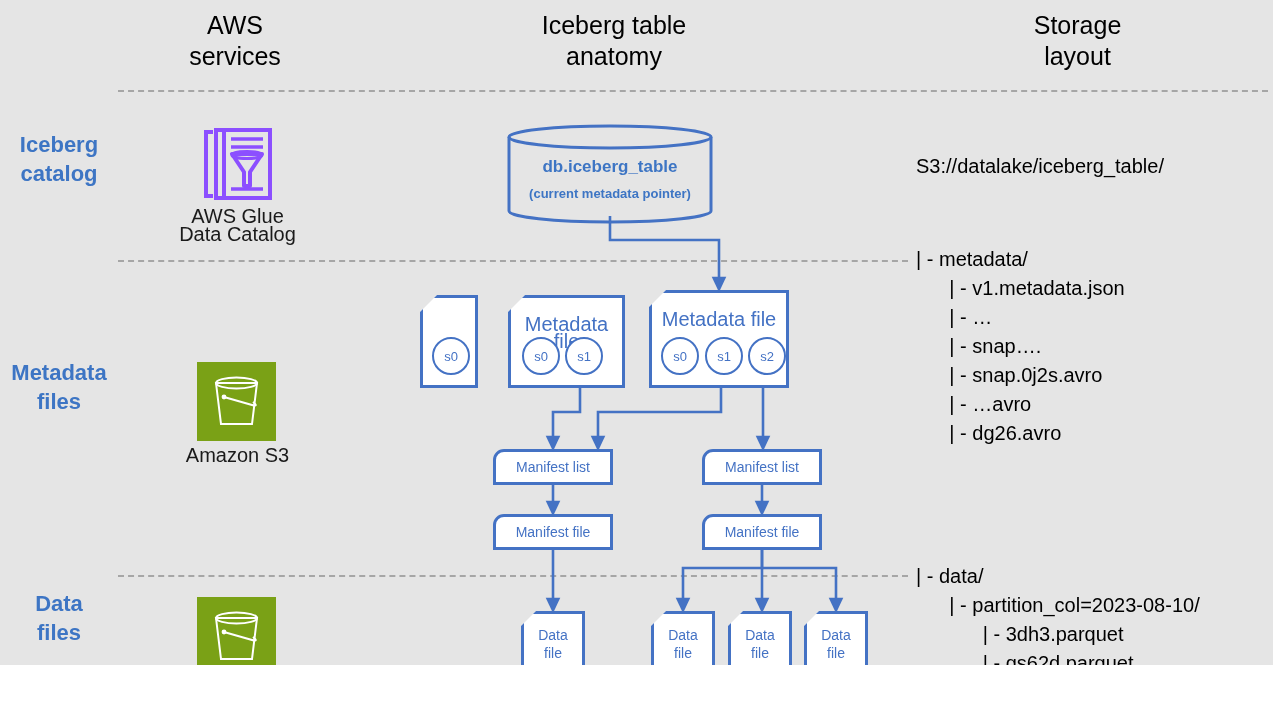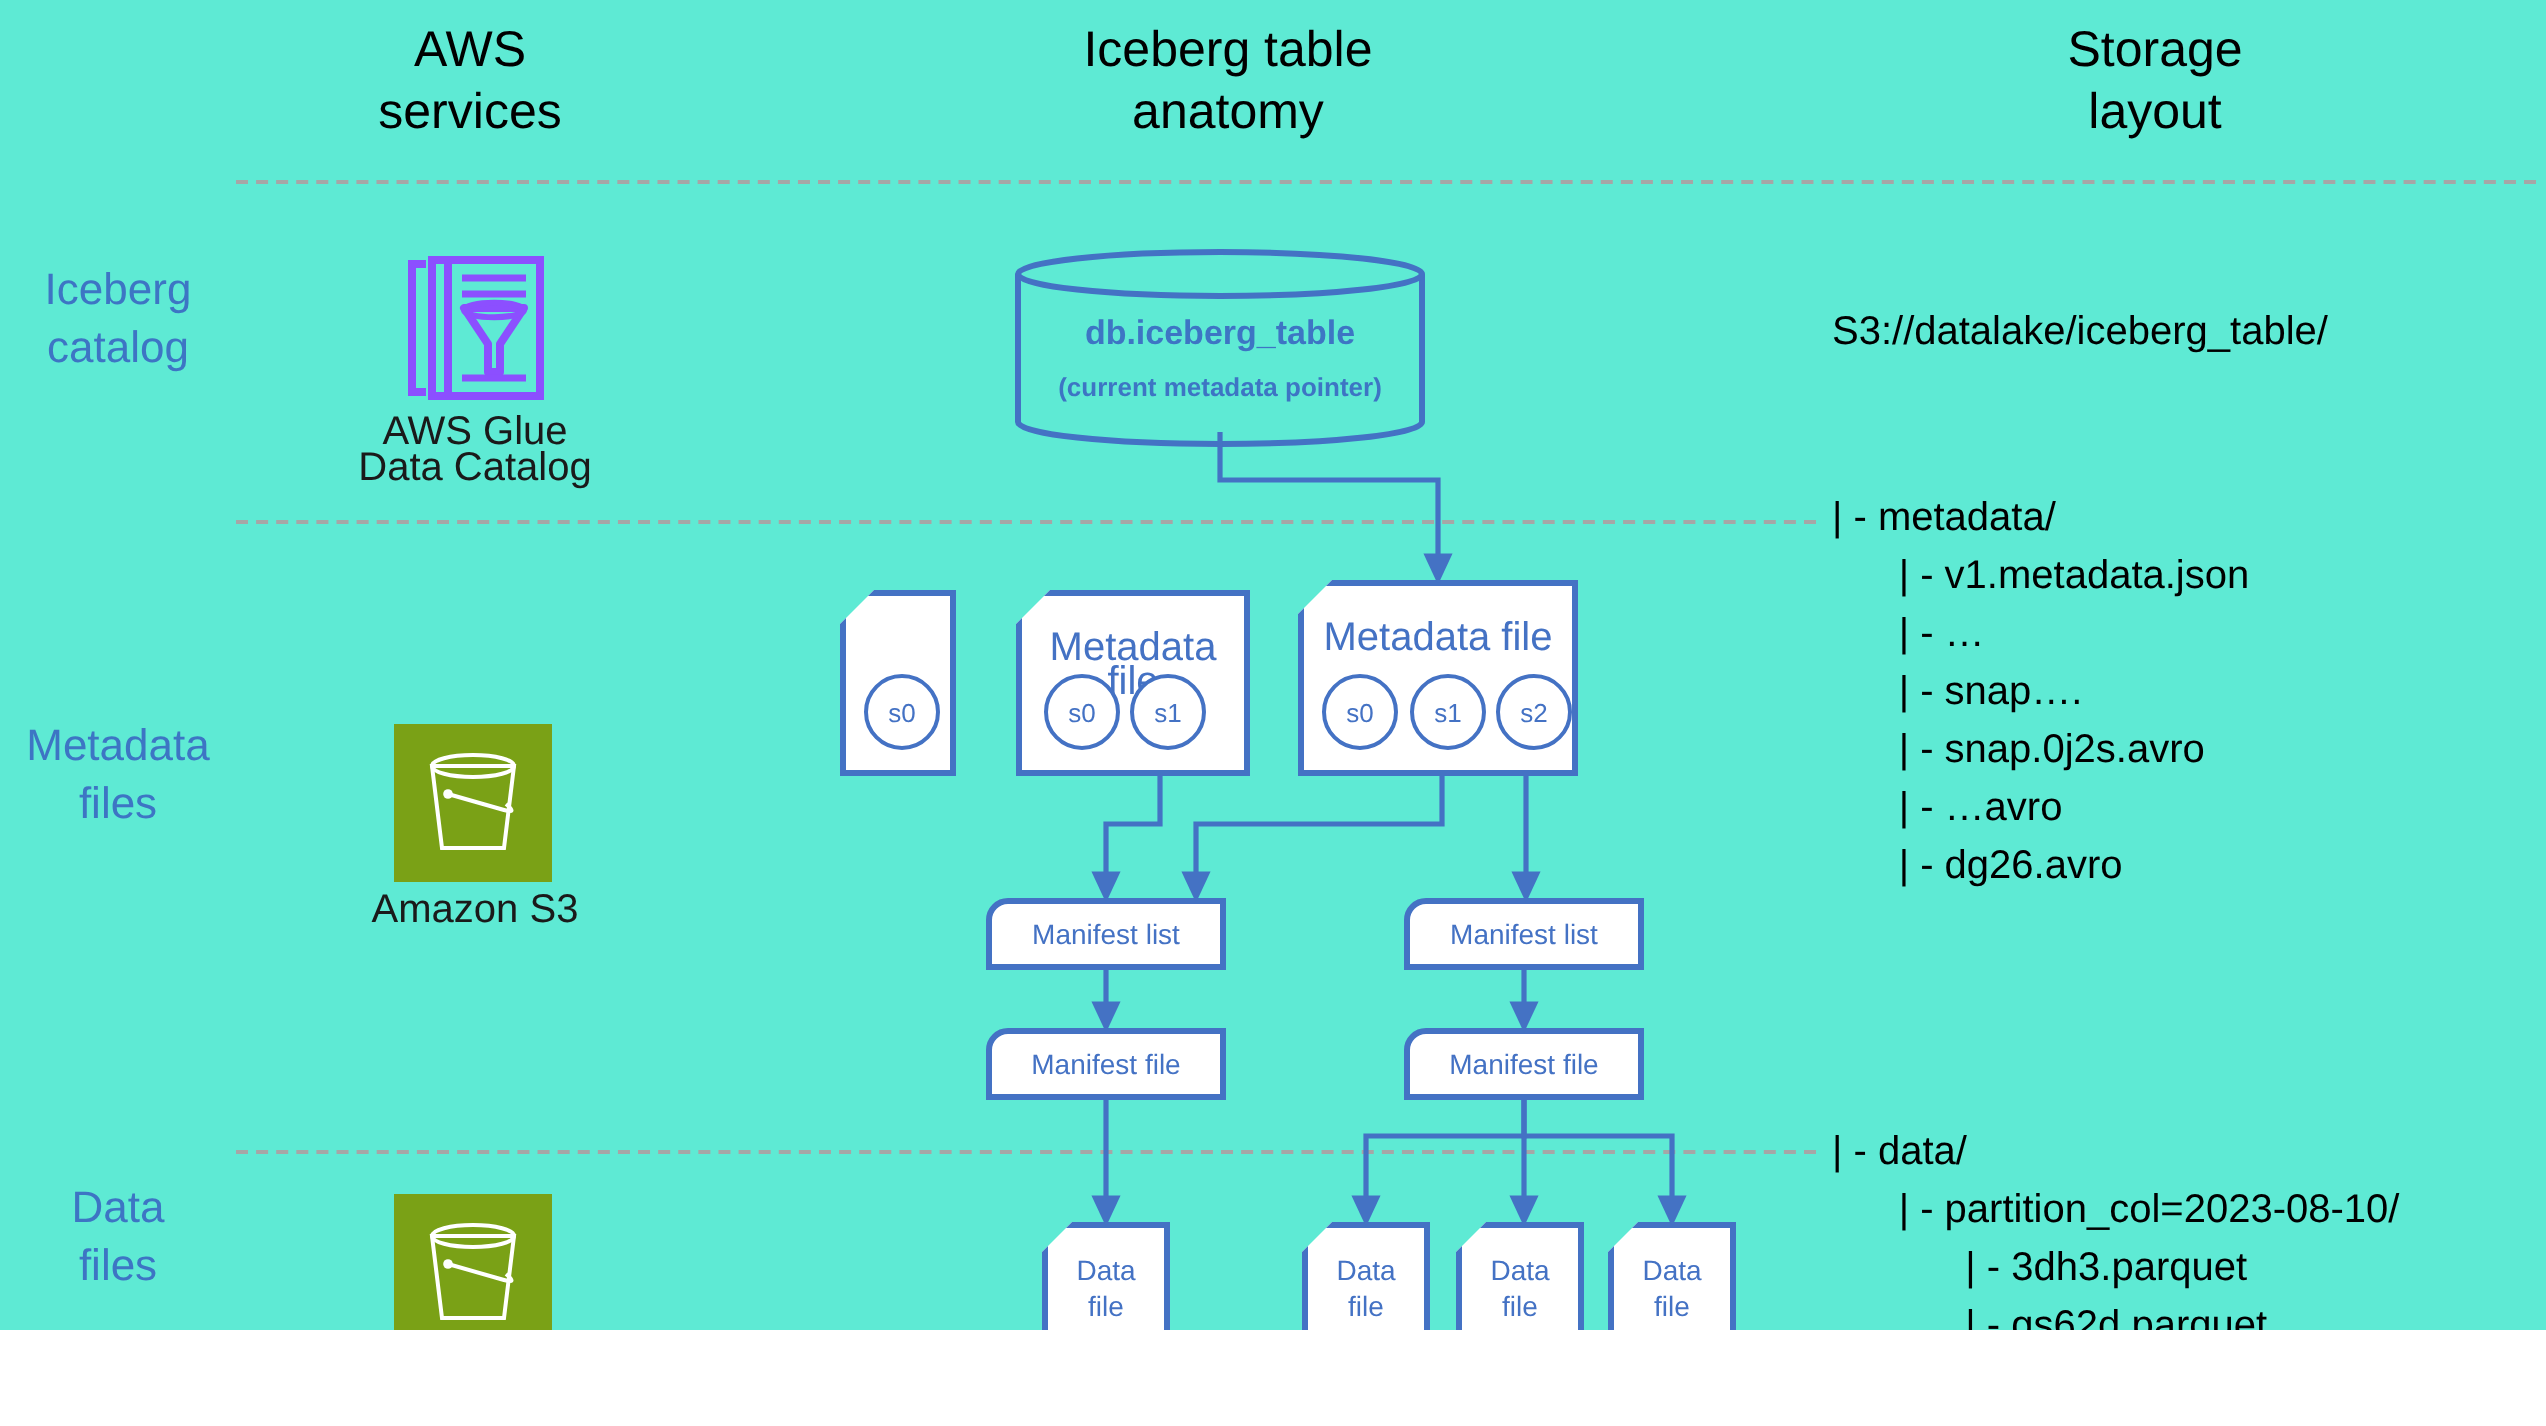--- a/index.html
+++ b/index.html
@@ -7,41 +7,42 @@
     padding: 0;
     background: #ffffff;
   }
   body {
     font-family: "Liberation Sans", sans-serif;
   }
   #canvas {
     position: relative;
     width: 1273px;
     height: 665px;
-    background: #5eead4;
+    background: #e5e5e5;
     overflow: hidden;
   }
   .abs { position: absolute; }
 
   
   .col-header {
     color: #000000;
     font-size: 25px;
     line-height: 31px;
     text-align: center;
     font-family: "Liberation Sans", sans-serif;
   }
 
   
   .row-label {
     color: #3d75c4;
     font-size: 22px;
     line-height: 29px;
     text-align: center;
     font-family: "Liberation Sans", sans-serif;
+    font-weight: bold;
   }
 
   
   .divider {
     border-top: 2px dashed #a6a6a6;
     height: 0;
   }
 
   
   .storage-line {

